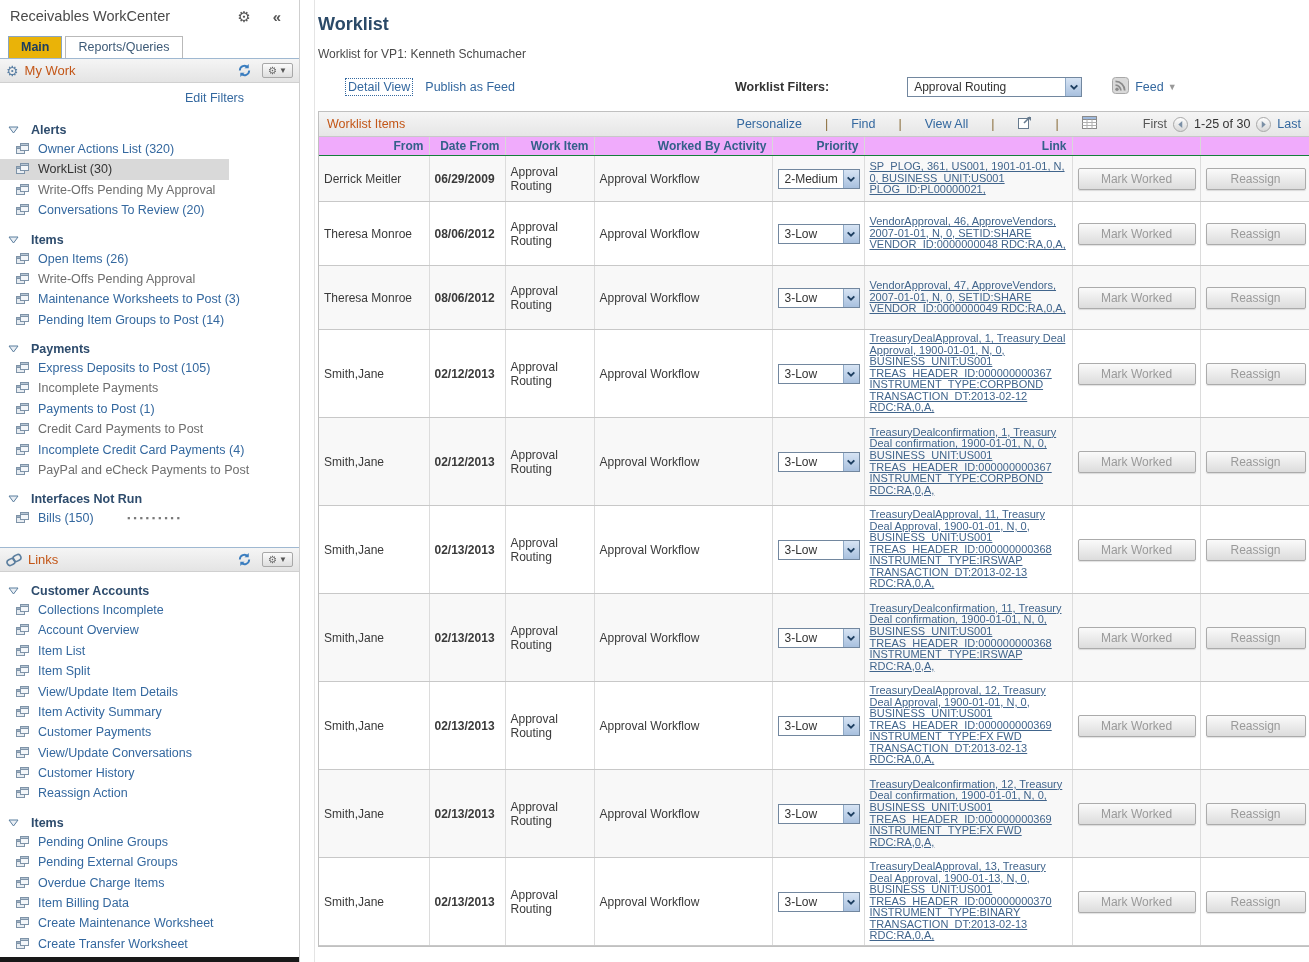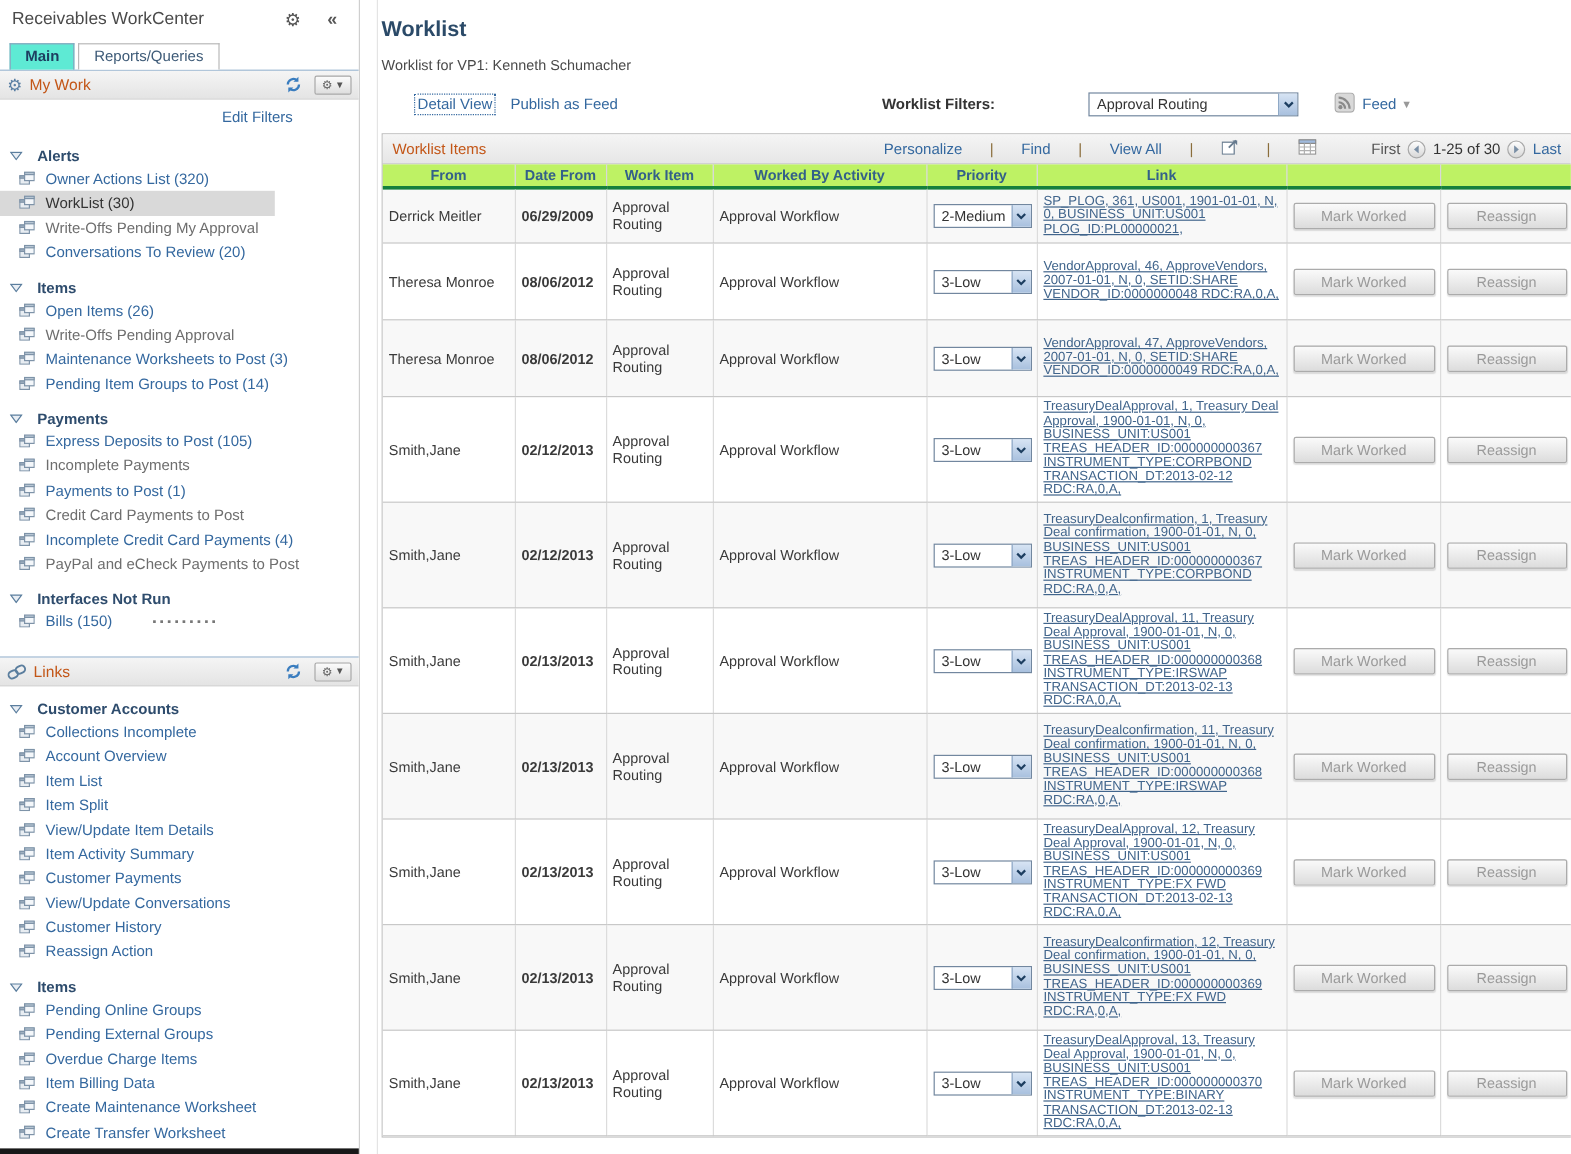--- a/index.html
+++ b/index.html
@@ -10,21 +10,21 @@
   
   .sidebar { position:absolute; left:0; top:0; width:300px; height:962px;
              border-right:1px solid #cfcfcf; background:#fff; overflow:hidden; }
   .sb-header { display:flex; align-items:flex-start; padding:8px 10px 2px 10px; }
   .sb-title { font-size:14.5px; color:#4a4a4a; flex:1; }
   .sb-gear { color:#555; font-size:15px; margin-right:22px; cursor:pointer; }
   .sb-collapse { color:#555; font-size:15px; font-weight:bold; cursor:pointer; margin-right:8px;}
   .sb-tabs { display:flex; padding:8px 0 0 8px; }
   .sb-tab { border:1px solid #b9b9b9; border-bottom:none; padding:3px 12px 4px;
             font-size:12.5px; color:#3d5a77; background:#fff; cursor:pointer; margin-right:3px; }
-  .sb-tab.active { background:#5eead4; border-color:#8aa5bf; color:#1d3e60; font-weight:bold; }
+  .sb-tab.active { background:#eab308; border-color:#8aa5bf; color:#1d3e60; font-weight:bold; }
   .pane-bar { display:flex; align-items:center; background:linear-gradient(#f5f5f5,#e4e4e4);
               border-top:1px solid #9fb8d1; border-bottom:1px solid #d0d0d0;
               height:25px; padding:0 6px; }
   .pane-bar .pane-icon { margin-right:6px; display:inline-flex; }
   .pane-title { color:#c35617; font-size:13px; flex:1; }
   .refresh-icon { margin-right:10px; cursor:pointer; display:inline-flex; }
   .gearmenu-btn { border:1px solid #a8a8a8; border-radius:2px; background:linear-gradient(#fbfbfb,#dedede);
                   font-size:10px; color:#666; padding:1px 5px; cursor:pointer; display:inline-flex; align-items:center; gap:2px; }
   .gearmenu-btn .caret { font-size:8px; color:#555; }
   .edit-filters-row { text-align:right; padding:8px 55px 4px 0; }
@@ -76,22 +76,22 @@
   .grid-links .sep { color:#8a6d3b; }
   .pager { display:flex; align-items:center; gap:6px; margin-left:46px; font-size:12.5px; }
   .pager .first-lbl { color:#555; }
   .pager .last-lbl { color:#34689f; text-decoration:none; cursor:pointer; }
   .pager .range { color:#333; }
   .pager-btn { width:15px; height:15px; border-radius:50%; border:1px solid #a8a8a8;
                background:linear-gradient(#fdfdfd,#d8d8d8); display:inline-flex;
                align-items:center; justify-content:center; cursor:pointer; }
   .pager-btn svg { display:block; }
   table.wl { border-collapse:collapse; table-layout:fixed; width:990px; }
-  table.wl th { background:#bef264; color:#336089; font-weight:bold; font-size:12px;
-                text-align:center; padding:2px 5px; border-bottom:3px solid #15803d;
+  table.wl th { background:#f0abfc; color:#336089; font-weight:bold; font-size:12px;
+                text-align:right; padding:2px 5px; border-bottom:1px solid #15803d;
                 border-right:1px solid #d8d8d8; height:17px; }
   table.wl td { border-bottom:1px solid #c8c8c8; border-right:1px solid #dcdcdc;
                 vertical-align:middle; padding:2px 5px; font-size:12px; color:#3a3a3a; }
   table.wl tr:nth-child(odd) td { background:#f8f8f8; }
   table.wl tr:nth-child(even) td { background:#ffffff; }
   table.wl tr:nth-child(1) td { height:46px; }
   table.wl tr:nth-child(2) td, table.wl tr:nth-child(3) td { height:64px; }
   table.wl tr:nth-child(n+4) td { height:88px; }
   .c-from { width:110px; } .c-date { width:76px;font-weight:bold; } .c-workitem { width:89px; }
   .c-activity { width:178px; } .c-priority { width:92px; } .c-link { width:208px; }
@@ -949,21 +949,21 @@
       <span class="psselect">
         <span class="psselect-text">3-Low</span>
         <span class="psselect-btn">
                     <svg width="12" height="10" viewBox="0 0 14 12">
                       <path d="M3 4l4 4 4-4" stroke="#1d3e60" stroke-width="2.2" fill="none"></path>
                     </svg>
                   </span>
       </span>
     </td>
     <td class="c-link">
-                <a href="#">TreasuryDealApproval, 13, Treasury Deal Approval, 1900-01-01, N, 0, BUSINESS_UNIT:US001 TREAS_HEADER_ID:000000000370 INSTRUMENT_TYPE:BINARY TRANSACTION_DT:2013-02-13 RDC:RA,0,A,</a>
+                <a href="#">TreasuryDealApproval, 13, Treasury Deal Approval, 1900-01-13, N, 0, BUSINESS_UNIT:US001 TREAS_HEADER_ID:000000000370 INSTRUMENT_TYPE:BINARY TRANSACTION_DT:2013-02-13 RDC:RA,0,A,</a>
               </td>
     <td class="c-btn1">
                 <button class="psbtn">Mark Worked</button>
               </td>
     <td class="c-btn2">
                 <button class="psbtn">Reassign</button>
               </td>
   </tr>
 </tbody>
     </table>

